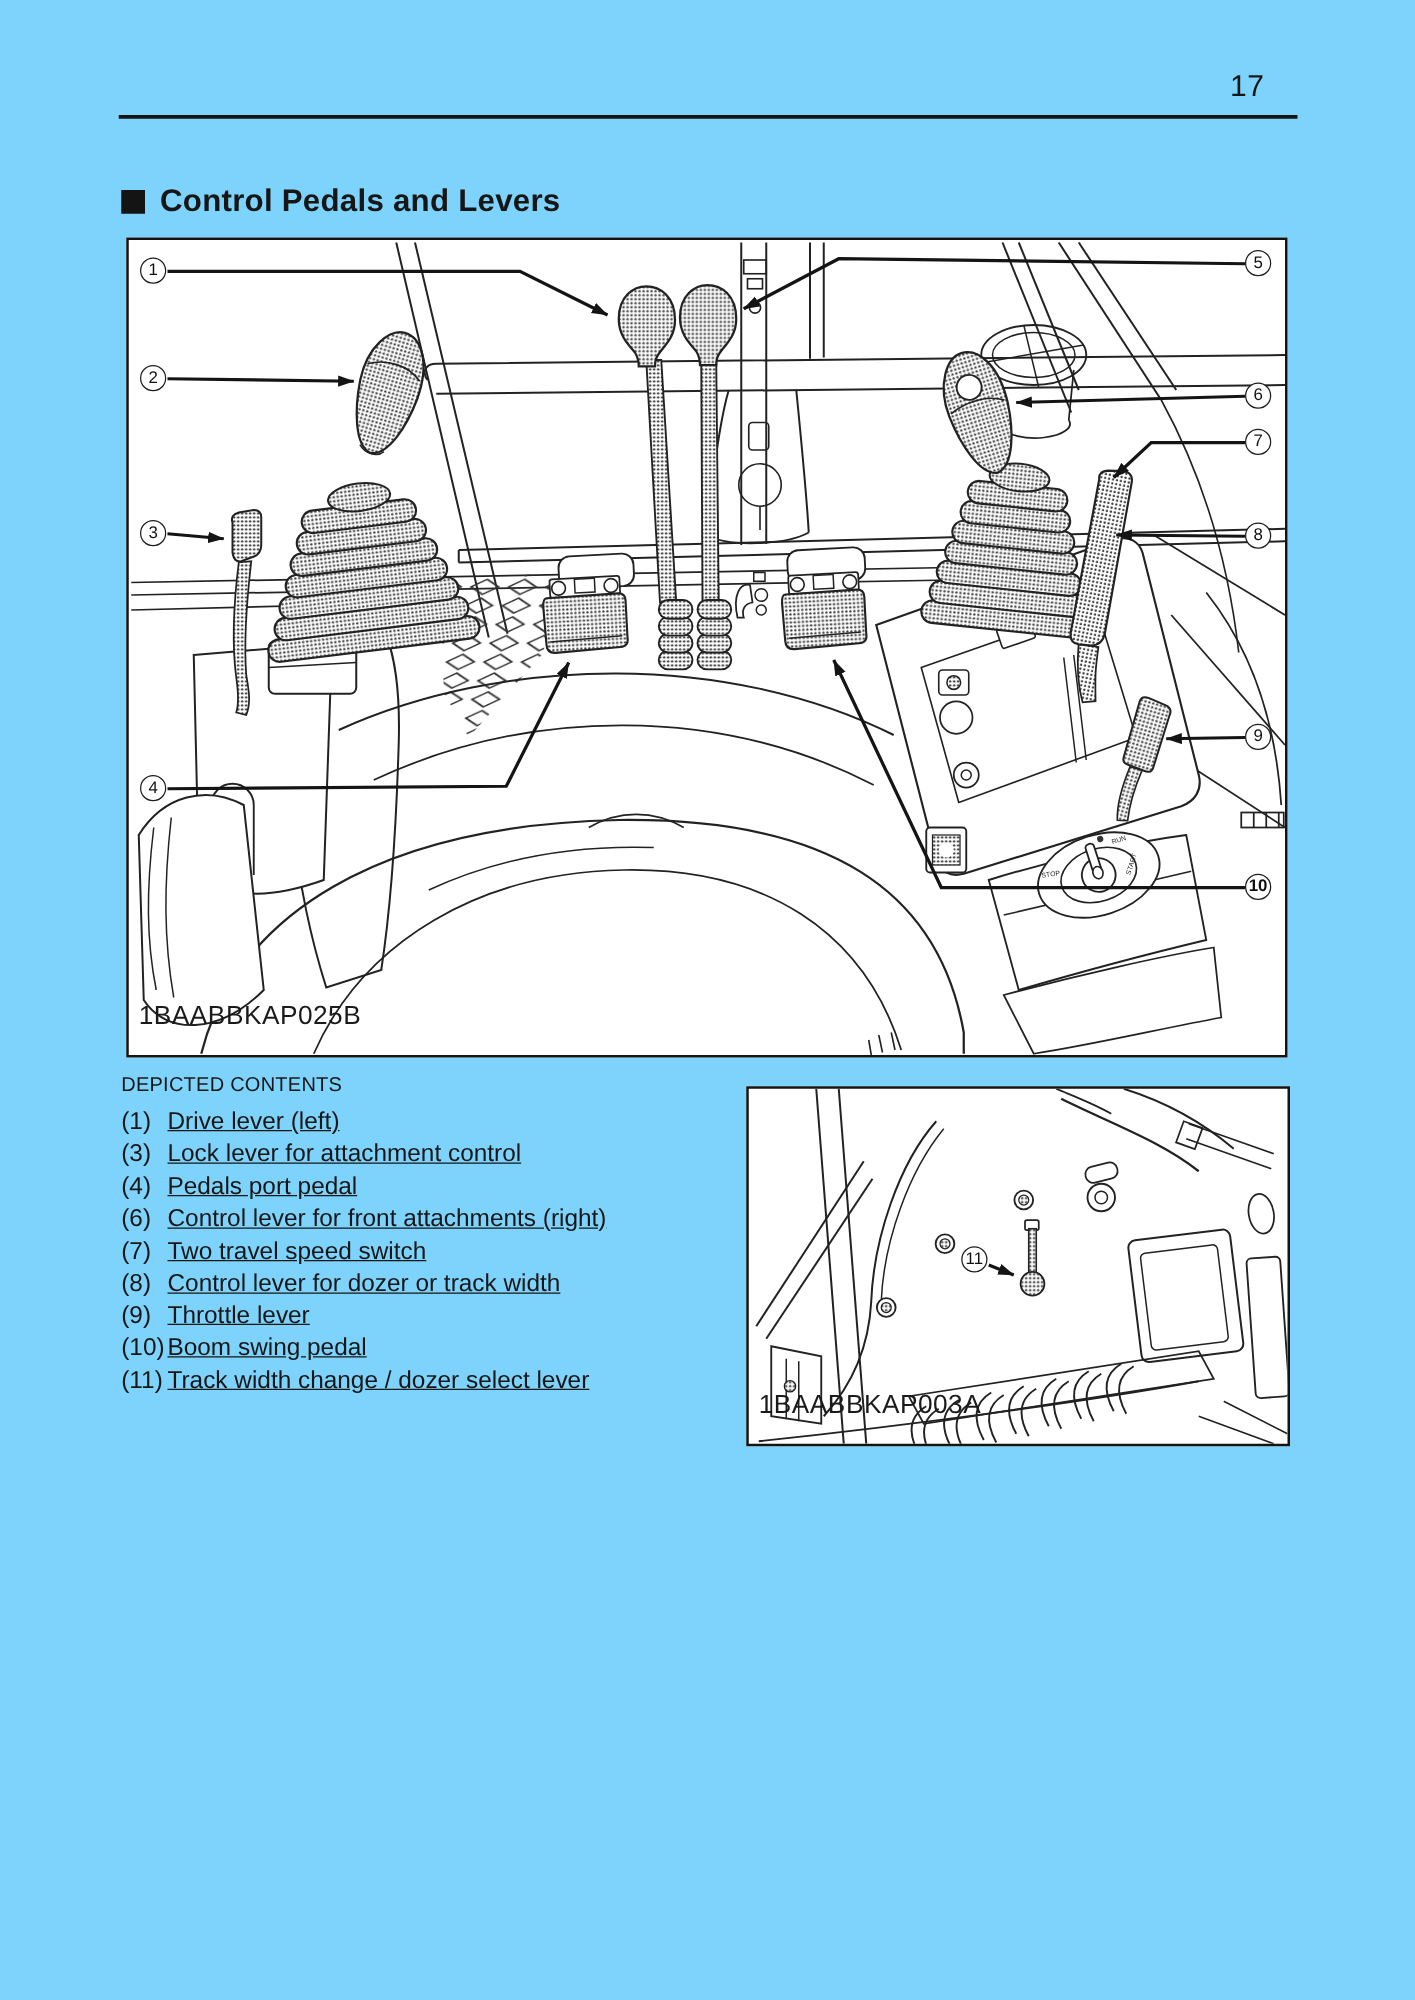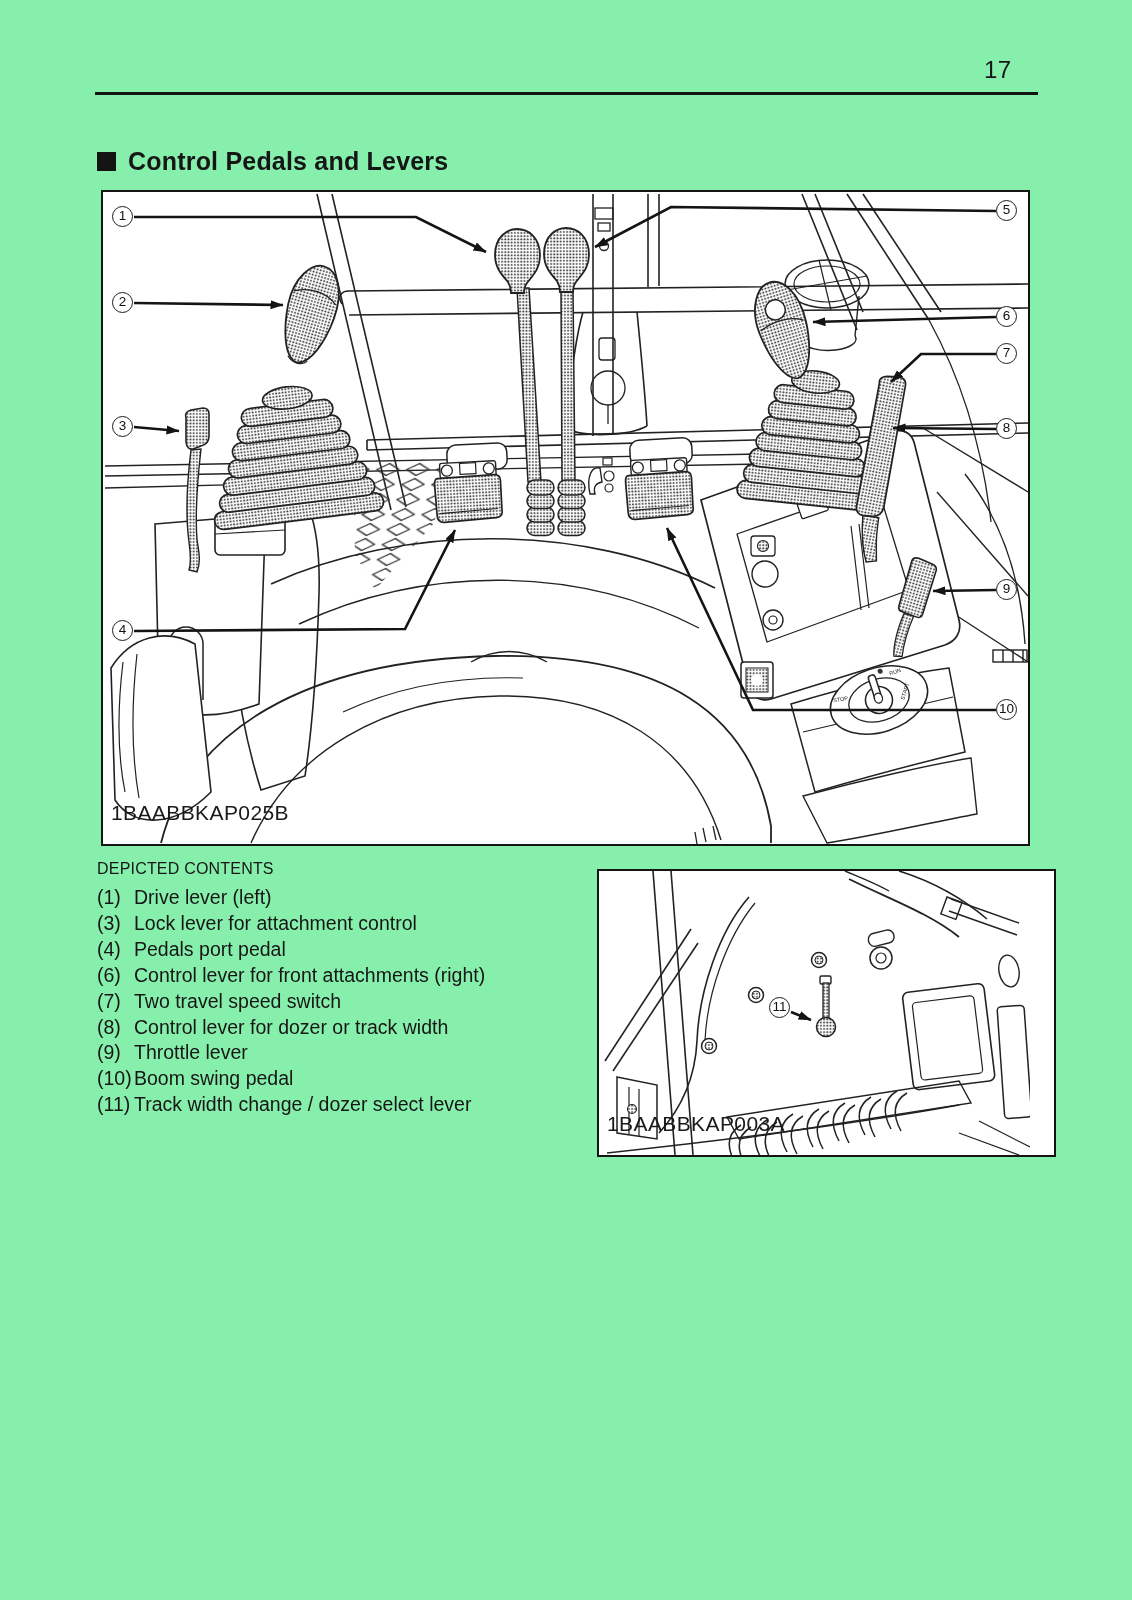--- a/index.html
+++ b/index.html
@@ -1,32 +1,32 @@
 <!DOCTYPE html>
 <html><head>
 <meta charset="utf-8">
 <style>
   html,body{margin:0;padding:0;background:#e8e8e8;}
-  .page{position:relative;width:1132px;height:1600px;background:#86efac;margin:0 auto;
+  .page{position:relative;width:1132px;height:1600px;background:#7dd3fc;margin:0 auto;
         font-family:"Liberation Sans",sans-serif;color:#161616;overflow:hidden;}
   .page-number{position:absolute;top:56px;left:984px;font-size:24px;letter-spacing:.5px;}
   .top-rule{position:absolute;left:95px;top:92px;width:943px;height:3px;background:#141414;}
   .section-heading{position:absolute;left:97px;top:147px;display:flex;align-items:center;}
   .section-heading .bullet{width:19px;height:19px;background:#141414;margin-right:12px;flex:0 0 auto;}
   .section-heading .title{font-size:25px;font-weight:bold;letter-spacing:.2px;}
   .figure{position:absolute;background:#fff;border:2px solid #141414;}
   .main-figure{left:101px;top:190px;width:925px;height:652px;}
-  .small-figure{left:597px;top:869px;width:431px;height:284px;padding-left:24px;}
+  .small-figure{left:597px;top:869px;width:431px;height:284px;}
   .figure svg{position:absolute;left:0;top:0;}
   .fig-label{position:absolute;left:8px;bottom:19px;font-size:21px;letter-spacing:.4px;color:#1a1a1a;}
   .co{position:absolute;width:21px;height:21px;box-sizing:border-box;border:1.7px solid #1d1d1d;
       border-radius:50%;background:#fff;font-size:13.5px;line-height:17.5px;text-align:center;color:#111;z-index:5;}
   .contents{position:absolute;left:97px;top:860px;width:480px;}
   .contents .c-title{font-size:16px;margin-bottom:7px;letter-spacing:.2px;}
-  .contents .row{font-size:19.5px;line-height:25.9px;white-space:nowrap;}
+  .contents .row{font-size:19.5px;line-height:25.9px;white-space:nowrap;text-decoration:underline;}
   .contents .num{display:inline-block;min-width:37px;}
   svg path,svg rect,svg circle,svg ellipse,svg line,svg polyline{vector-effect:none;}
 </style>
 </head>
 <body>
 
 <div class="page">
 
   <div class="page-number">17</div>
   <div class="top-rule"></div>
@@ -275,21 +275,21 @@
 
     <div class="co" style="left:9px;top:14px;">1</div>
     <div class="co" style="left:9px;top:100px;">2</div>
     <div class="co" style="left:9px;top:224px;">3</div>
     <div class="co" style="left:9px;top:428px;">4</div>
     <div class="co" style="left:893px;top:8px;">5</div>
     <div class="co" style="left:893px;top:114px;">6</div>
     <div class="co" style="left:893px;top:151px;">7</div>
     <div class="co" style="left:893px;top:226px;">8</div>
     <div class="co" style="left:893px;top:387px;">9</div>
-    <div class="co" style="left:893px;top:507px;">10</div>
+    <div class="co" style="left:893px;top:507px;font-weight:bold;">10</div>
 
     <div class="fig-label">1BAABBKAP025B</div>
   </div>
 
   <div class="contents">
     <div class="c-title">DEPICTED CONTENTS</div>
     <div class="row"><span class="num">(1)</span><span class="lbl">Drive lever (left)</span></div>
     <div class="row"><span class="num">(3)</span><span class="lbl">Lock lever for attachment control</span></div>
     <div class="row"><span class="num">(4)</span><span class="lbl">Pedals port pedal</span></div>
     <div class="row"><span class="num">(6)</span><span class="lbl">Control lever for front attachments (right)</span></div>

